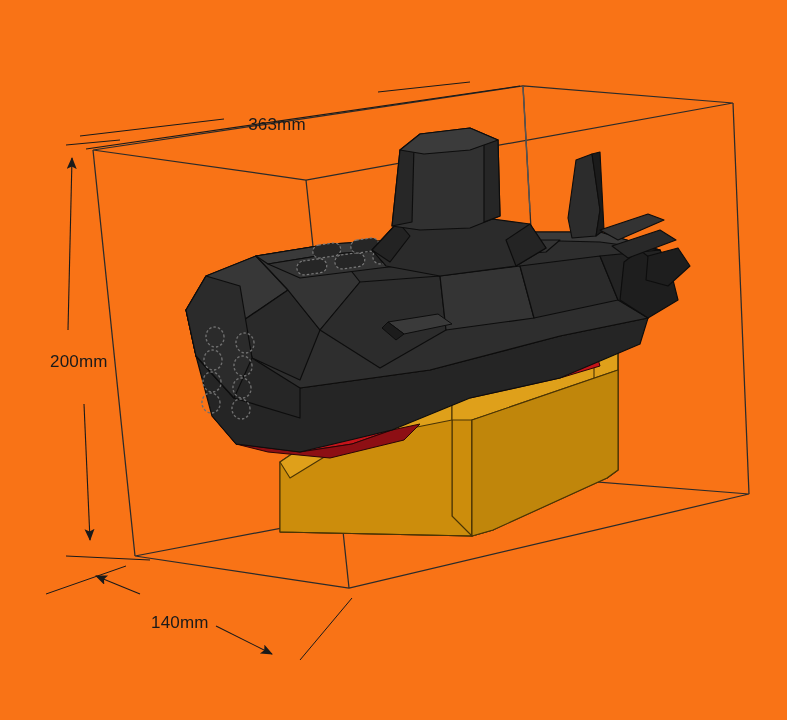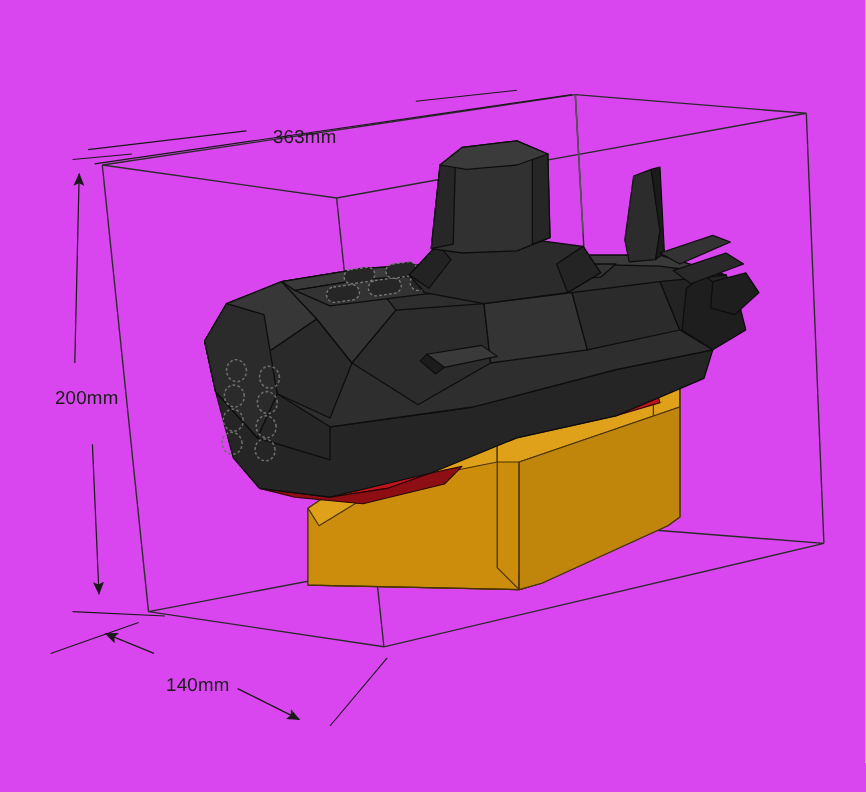--- a/index.html
+++ b/index.html
@@ -10,21 +10,21 @@
   body {
     width: 787px;
     height: 720px;
     font-family: "Liberation Sans", sans-serif;
     overflow: hidden;
   }
   #scene {
     position: relative;
     width: 787px;
     height: 720px;
-    background: #d946ef;
+    background: #f97316;
   }
   #scene svg {
     position: absolute;
     top: 0;
     left: 0;
     display: block;
   }
   .dim-text {
     font-family: "Liberation Sans", sans-serif;
     font-size: 17px;

